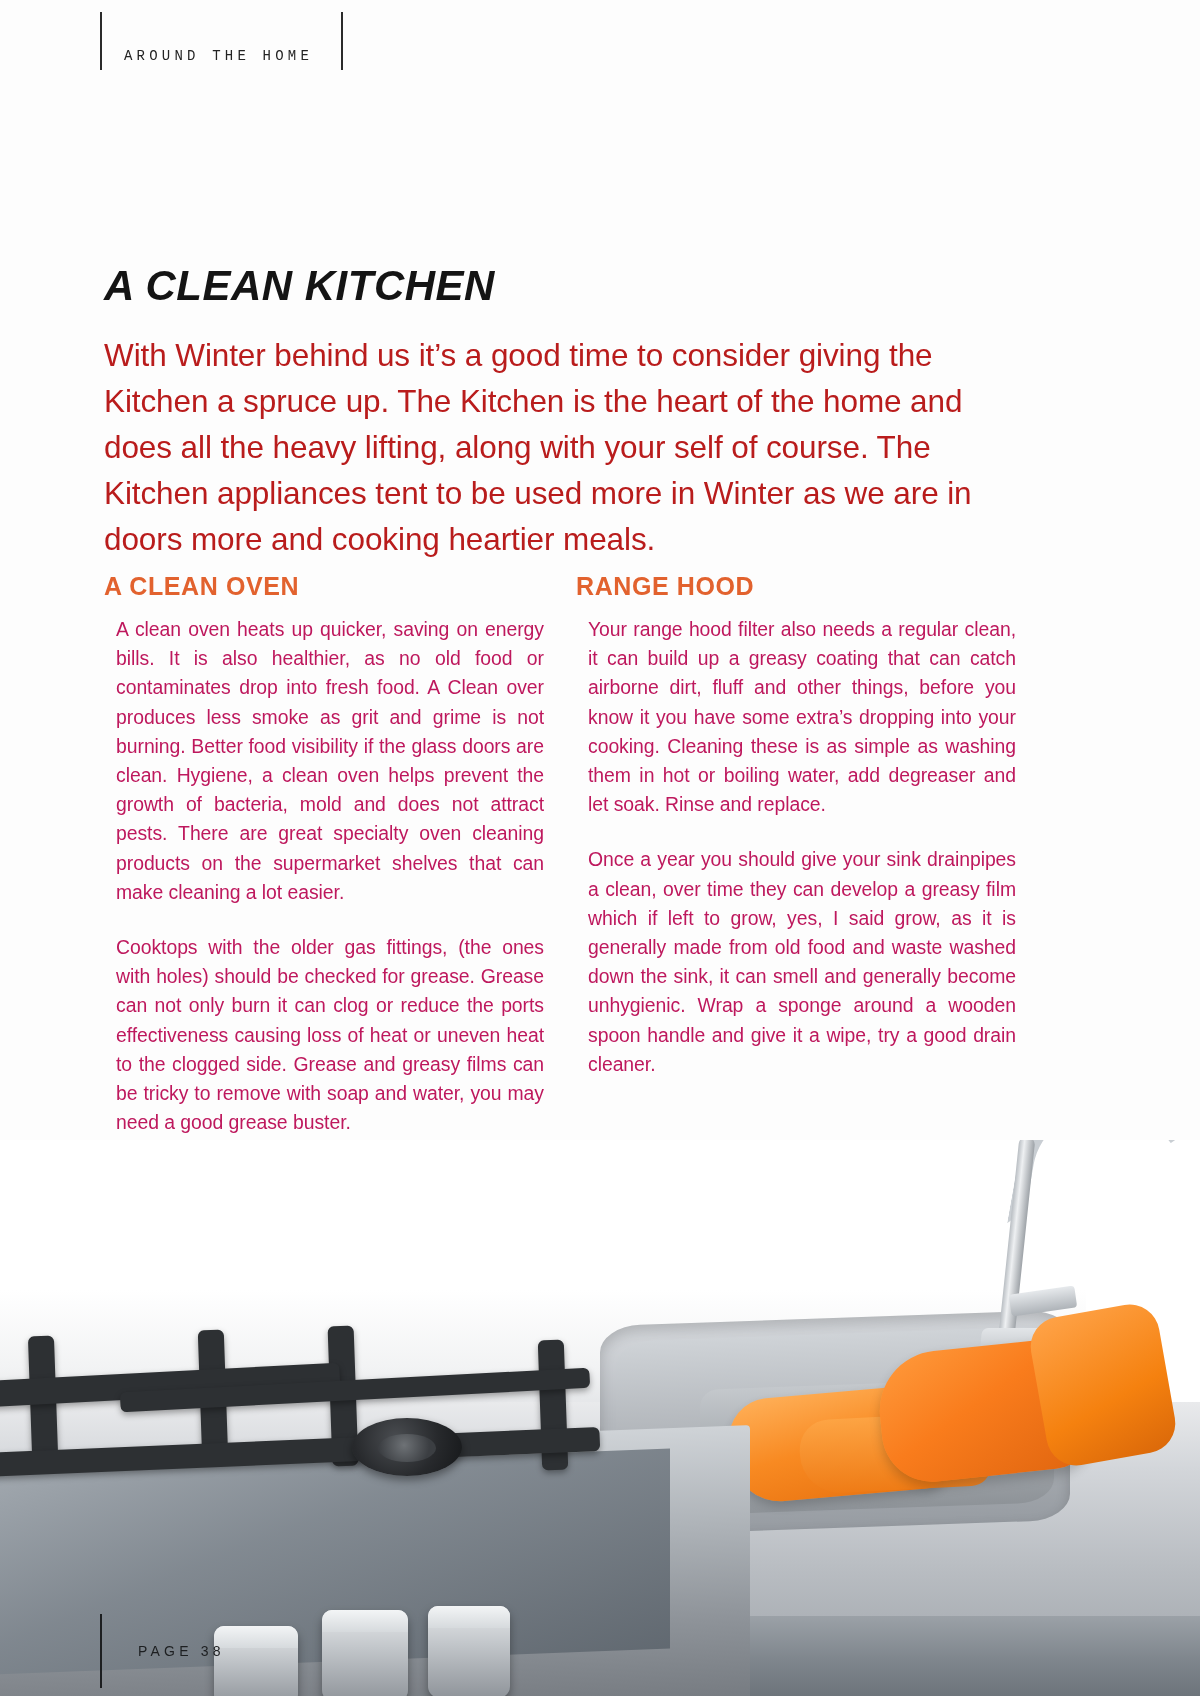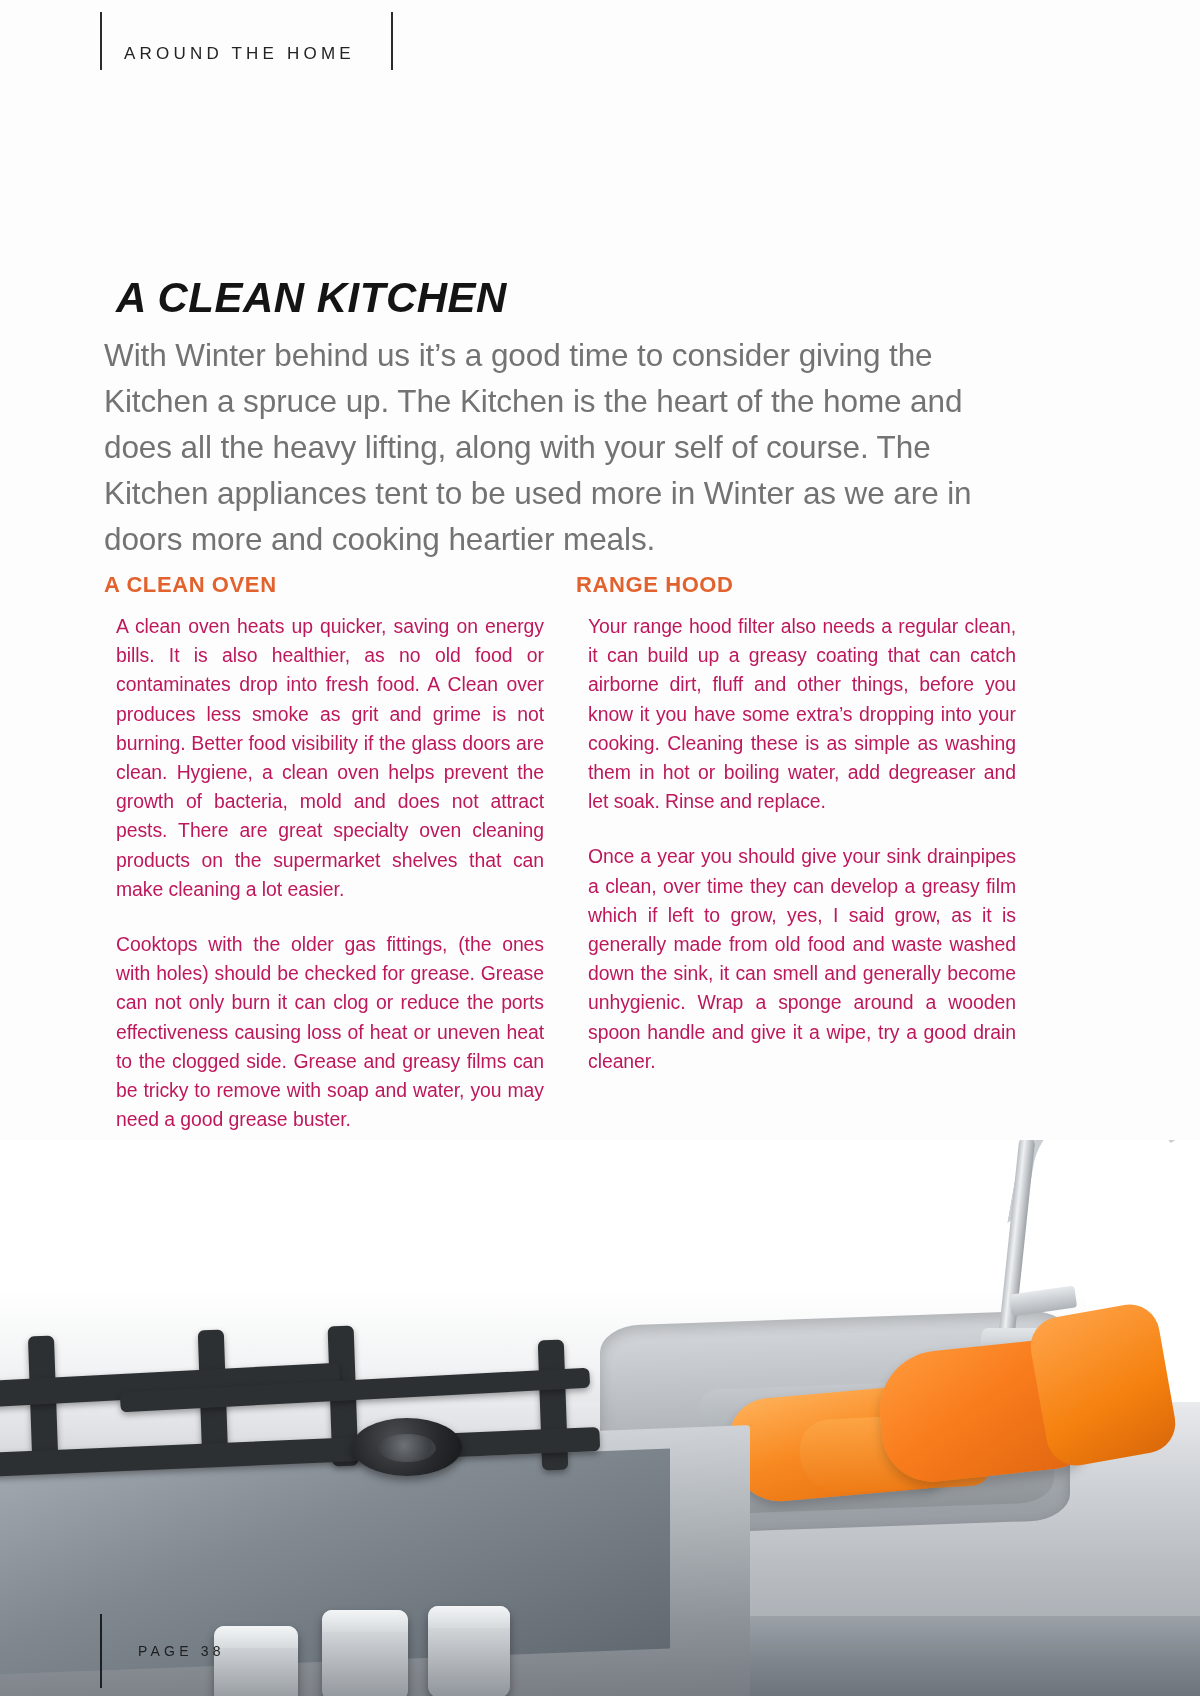--- a/index.html
+++ b/index.html
@@ -25,27 +25,27 @@
     align-items: flex-end;
     height: 62px;
   }
   .kicker-rule {
     width: 2px;
     height: 58px;
     background: #2b2b2b;
     flex: 0 0 auto;
   }
   .kicker-text {
-    font-size: 17px;
+    font-size: 14px;
     letter-spacing: 4.2px;
     color: #232323;
     font-weight: 400;
-    padding: 0 36px 6px 22px;
+    padding: 0 28px 6px 22px;
     white-space: nowrap;
-    font-family: Liberation Sans, sans-serif;
+    font-family: Liberation Mono, monospace;
   }
 
   
   .title-block {
     position: absolute;
     left: 96px;
     top: 112px;
     width: 1010px;
   }
   .main-title {
@@ -78,33 +78,33 @@
   .sub-headline {
     position: absolute;
     left: 104px;
     top: 262px;
     font-family: "Liberation Sans", sans-serif;
     font-weight: 700;
     font-style: italic;
     font-size: 42px;
     letter-spacing: 0.5px;
     color: #141414;
-    margin: 12px;
+    margin: 0;
     white-space: nowrap;
   }
 
   
   .intro {
     position: absolute;
     left: 104px;
     top: 332px;
     width: 910px;
     font-size: 31.5px;
     line-height: 46px;
-    color: #737373;
+    color: #b91c1c;
     font-weight: 400;
     margin: 0;
     letter-spacing: -0.1px;
   }
 
   
   .columns {
     position: absolute;
     left: 104px;
     top: 572px;
@@ -112,21 +112,21 @@
     display: flex;
     gap: 32px;
   }
   .col {
     width: 440px;
     flex: 0 0 440px;
   }
   .sec-head {
     font-family: "Liberation Sans", sans-serif;
     font-weight: 700;
-    font-size: 22px;
+    font-size: 25px;
     letter-spacing: 0.6px;
     color: #E2622E;
     margin: 0 0 14px 0;
     text-transform: uppercase;
   }
   .sec-body {
     font-size: 19.4px;
     line-height: 29.2px;
     color: #be185d;
     text-align: justify;

